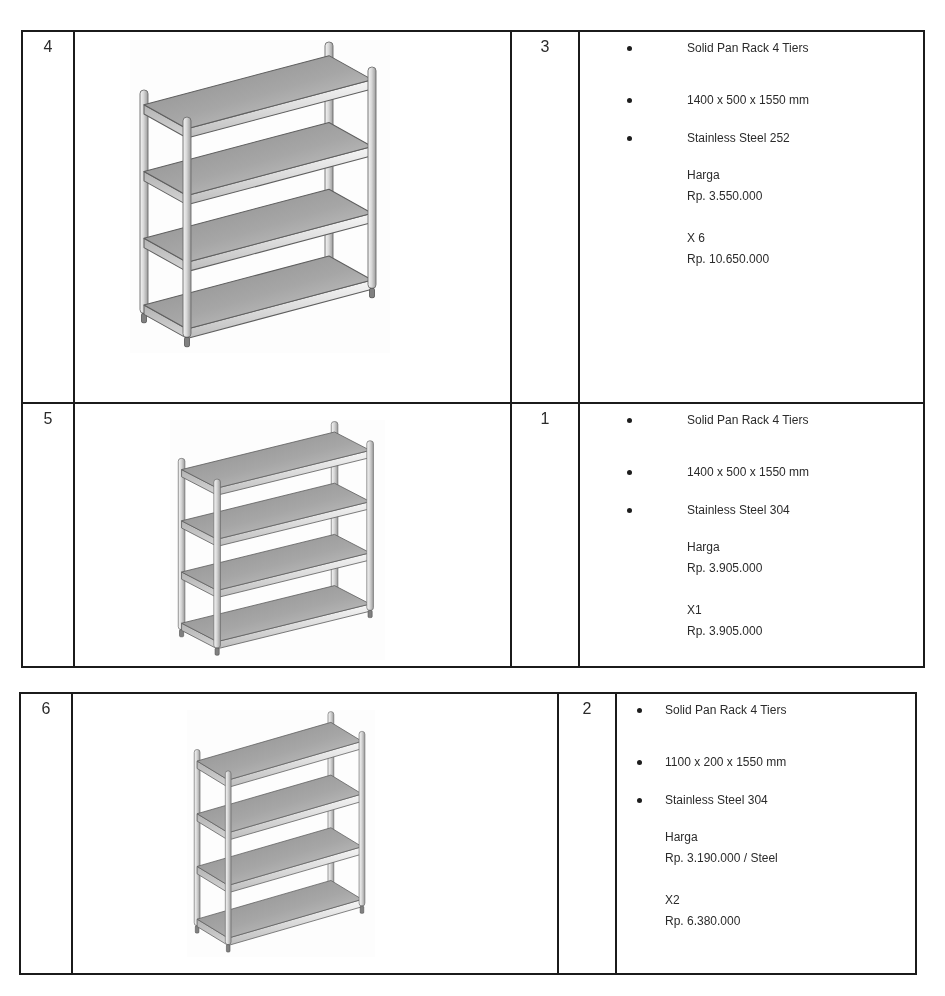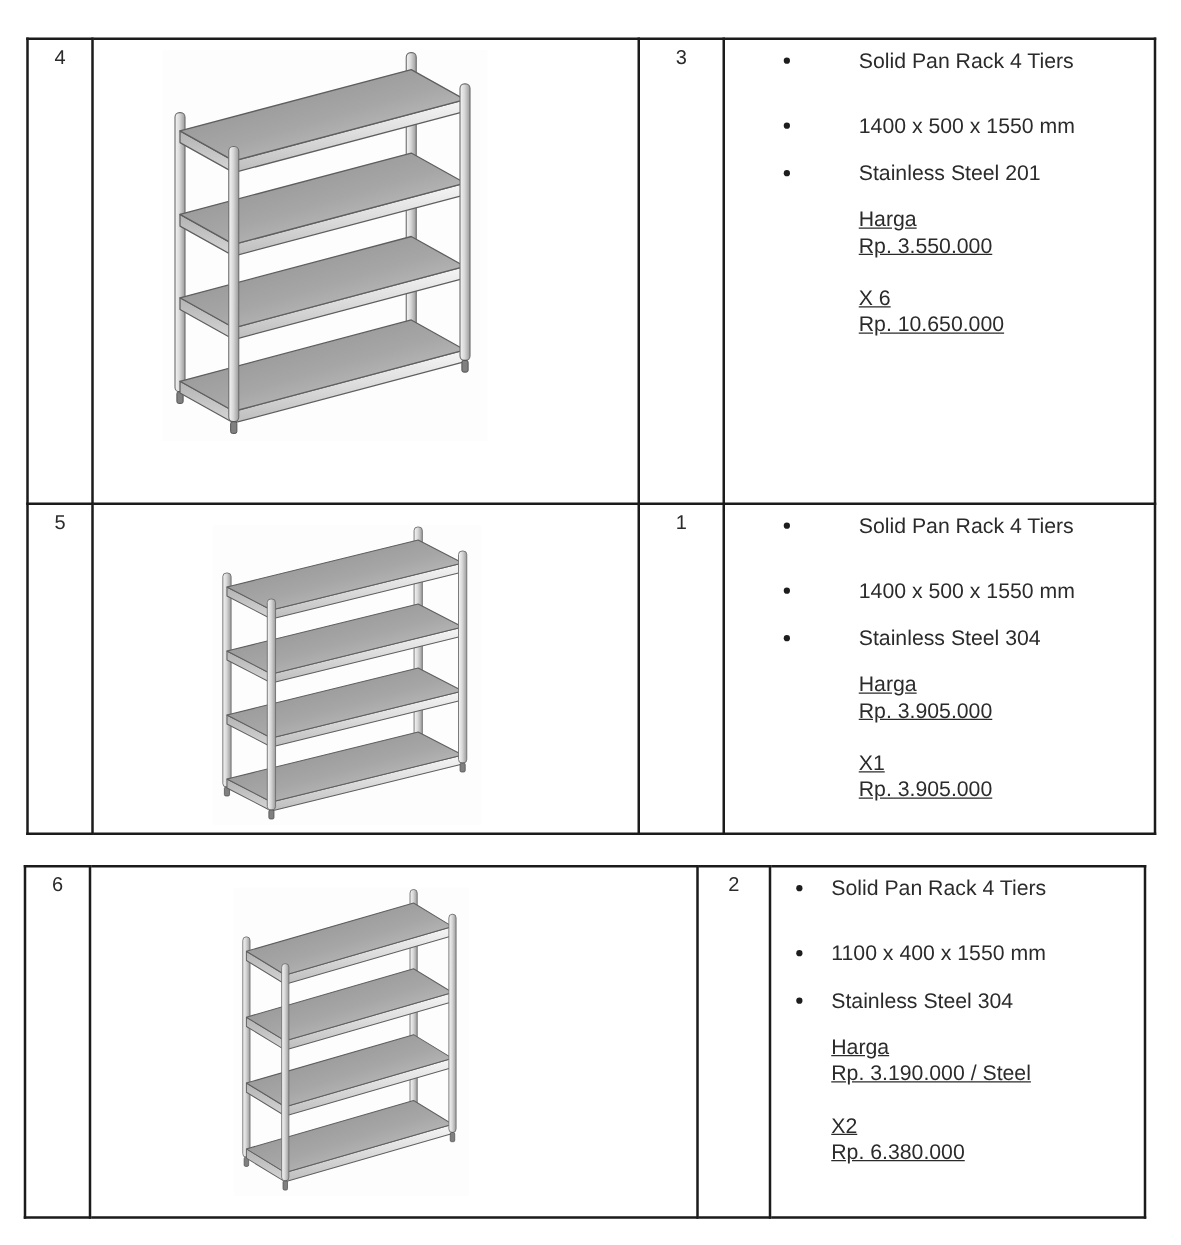--- a/index.html
+++ b/index.html
@@ -19,34 +19,34 @@
   #table2 { left: 19px; top: 692px; width: 896px; }
 
   .c-no, .c-qty { text-align: center; padding-top: 4px; font-size: 16px; line-height: 21px; }
 
   .c-img .imgwrap { background: #fdfdfd; }
   #table1 .r4 .imgwrap { margin: 8px 0 0 55px;  width: 260px; height: 313px; }
   #table1 .r5 .imgwrap { margin: 16px 0 0 95px; width: 215px; height: 240px; }
   #table2 .r6 .imgwrap { margin: 16px 0 0 114px; width: 188px; height: 247px; }
   .imgwrap svg { display: block; width: 100%; height: 100%; }
 
-  .c-desc { font-size: 17px; line-height: 21px; padding-top: 6px; }
+  .c-desc { font-size: 12px; line-height: 21px; padding-top: 6px; }
   ul.specs { list-style: none; margin: 0; padding: 0; }
   .specs li { position: relative; }
   .dot { position: absolute; top: 8px; width: 5px; height: 5px; border-radius: 50%; background: #1d1d1d; }
 
   #table1 .specs li, #table1 .pblock { padding-left: 107px; }
   #table1 .dot { left: 47px; }
   #table2 .specs li, #table2 .pblock { padding-left: 48px; }
   #table2 .dot { left: 20px; }
 
   .specs li.s1 { margin-bottom: 31px; }
   .specs li.s2 { margin-bottom: 17px; }
   .specs li.s3 { margin-bottom: 16px; }
-  .pblock { margin-bottom: 21px; text-decoration: underline; }
+  .pblock { margin-bottom: 21px; }
   .pblock div { white-space: nowrap; }
 </style>
 </head>
 <body>
 
 <svg width="0" height="0" style="position:absolute" aria-hidden="true">
   <defs>
     <linearGradient id="topGrad" x1="0" y1="0" x2="0.9" y2="1">
       <stop offset="0" stop-color="#8a8a8a"></stop>
       <stop offset="0.55" stop-color="#a6a6a6"></stop>
@@ -122,21 +122,21 @@
           <svg viewBox="0 0 260 300" preserveAspectRatio="none">
               <use href="#rack"></use>
             </svg>
         </div>
       </td>
       <td class="c-qty"><span>3</span></td>
       <td class="c-desc">
         <ul class="specs">
           <li class="s1"><span class="dot"></span><span>Solid Pan Rack 4 Tiers</span></li>
           <li class="s2"><span class="dot"></span><span>1400 x 500 x 1550 mm</span></li>
-          <li class="s3"><span class="dot"></span><span>Stainless Steel 201</span></li>
+          <li class="s3"><span class="dot"></span><span>Stainless Steel 252</span></li>
         </ul>
         <div class="pblock">
           <div>Harga</div>
           <div>Rp. 3.550.000</div>
         </div>
         <div class="pblock">
           <div>X 6</div>
           <div>Rp. 10.650.000</div>
         </div>
       </td>
@@ -184,21 +184,21 @@
         <div class="imgwrap">
           <svg viewBox="0 0 260 300" preserveAspectRatio="none">
               <use href="#rack"></use>
             </svg>
         </div>
       </td>
       <td class="c-qty"><span>2</span></td>
       <td class="c-desc">
         <ul class="specs">
           <li class="s1"><span class="dot"></span><span>Solid Pan Rack 4 Tiers</span></li>
-          <li class="s2"><span class="dot"></span><span>1100 x 400 x 1550 mm</span></li>
+          <li class="s2"><span class="dot"></span><span>1100 x 200 x 1550 mm</span></li>
           <li class="s3"><span class="dot"></span><span>Stainless Steel 304</span></li>
         </ul>
         <div class="pblock">
           <div>Harga</div>
           <div>Rp. 3.190.000 / Steel</div>
         </div>
         <div class="pblock">
           <div>X2</div>
           <div>Rp. 6.380.000</div>
         </div>

